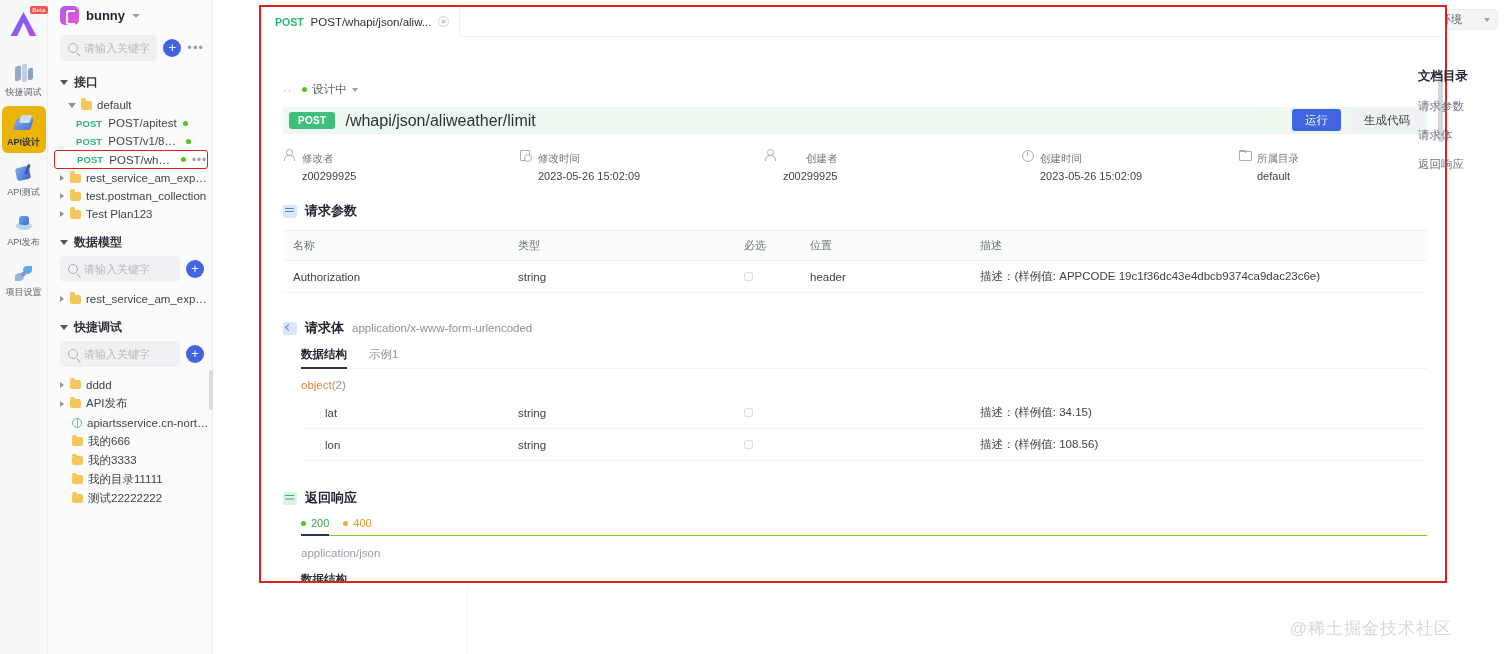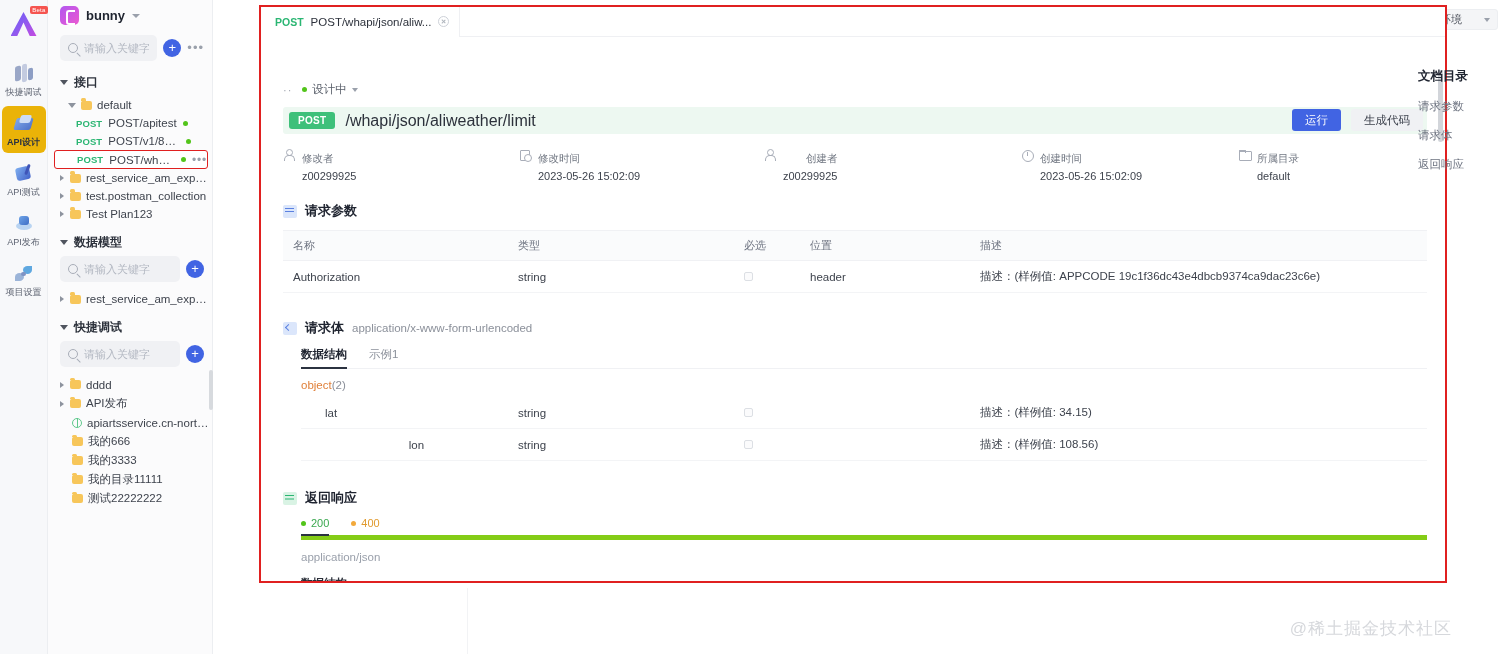--- a/index.html
+++ b/index.html
@@ -208,21 +208,21 @@
   .chkbox { width:9px;height:9px;border:1px solid #dcdfe4; border-radius:2px; display:inline-block; background:#fbfbfc;}
   .desc-cell { color:#4d525c; }
 
   .tabs2 { display:flex; gap:22px; border-bottom:1px solid #f0f1f4; margin: 0 0 10px 18px; }
   .tabs2 .t2 { font-size:11.5px; color:#8b909a; padding: 0 0 6px; position:relative;}
   .tabs2 .t2.active { color:#1f2430; font-weight:bold; }
   .tabs2 .t2.active::after{content:"";position:absolute;left:0;right:0;bottom:-1px;height:2px;background:#2b3240;}
   .obj-line { font-size:11.5px; color:#e0803a; margin: 0 0 6px 18px; }
   .obj-line .cnt { color:#8b909a; }
 
-  .codes { display:flex; gap:22px; margin: 4px 0 0 18px; border-bottom:5px solid #84cc16; }
+  .codes { display:flex; gap:14px; margin: 4px 0 0 18px; border-bottom:1px solid #84cc16; }
   .code-tab { display:flex; align-items:center; gap:5px; padding-bottom:6px; position:relative; }
   .code-tab .d { width:5px;height:5px;border-radius:50%; }
   .code-tab .n { font-size:11px; }
   .code-tab.c200 .d { background:#52c41a; } .code-tab.c200 .n { color:#3aa84f; }
   .code-tab.c400 .d { background:#f2a93b; } .code-tab.c400 .n { color:#e09a2e; }
   .code-tab.active::after{content:"";position:absolute;left:0;right:0;bottom:-1px;height:2px;background:#2b3240;}
   .mime { font-size:11.5px; color:#9aa0ab; margin: 11px 0 0 18px; }
   .blk-title { font-size:11.5px; font-weight:bold; color:#2c313b; margin: 13px 0 0 18px; }
   .main-scroll { position:absolute; right:2px; top:0; width:5px; height:72px; background:#d2d5da; border-radius:3px; }
 
@@ -534,21 +534,21 @@
           <table class="tbl" style="margin-left:18px;width:calc(100% - 18px);">
             <tbody>
                 <tr>
               <td style="width:207px;padding-left:24px;">lat</td>
               <td style="width:226px;" class="type-link">string</td>
               <td style="width:66px;"><span class="chkbox"></span></td>
               <td style="width:170px;"></td>
               <td class="desc-cell">描述：(样例值: 34.15)</td>
             </tr>
             <tr>
-              <td style="padding-left:24px;text-align:center;">lon</td>
+              <td style="padding-left:24px;">lon</td>
               <td class="type-link">string</td>
               <td><span class="chkbox"></span></td>
               <td></td>
               <td class="desc-cell">描述：(样例值: 108.56)</td>
             </tr>
           </tbody>
             </table>
 
           <div class="sec-head" style="margin-top:28px;">
             <span class="sec-ico green"></span>

